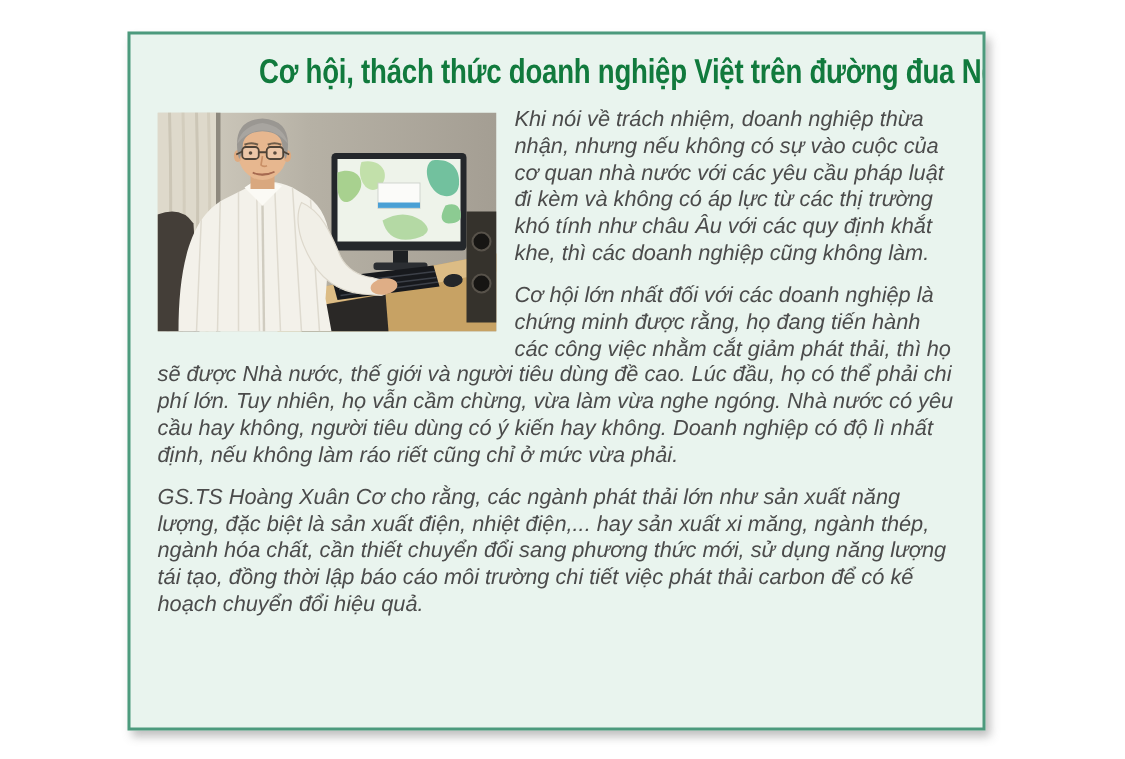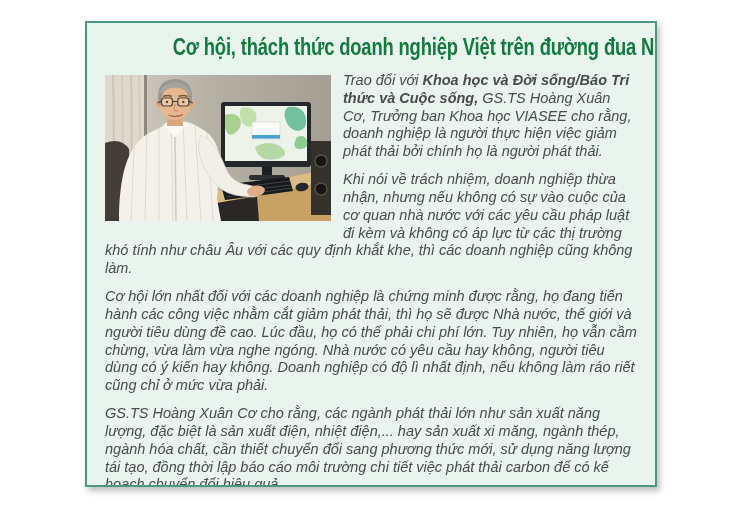--- a/index.html
+++ b/index.html
@@ -149,21 +149,20 @@
           <circle cx="62" cy="27" r="1.2" fill="#57483a"></circle>
           <circle cx="78.3" cy="27" r="1.2" fill="#57483a"></circle>
 
           <path d="M70,29 L69,35 Q70.5,36.5 73,35.5" stroke="#c98f66" stroke-width="1.1" fill="none"></path>
           <path d="M63.5,40 Q70,44 78,39.5 Q70.5,41.5 63.5,40 Z" fill="#b06f55"></path>
           <path d="M63.5,40 Q70,43.5 78,39.5" stroke="#a66a50" stroke-width="1.2" fill="none"></path>
         </g>
       </svg>
     </figure>
 
-    <p><span>Trao đổi với </span><b>Khoa học và Đời sống/Báo Tri thức và Cuộc sống,</b><span> GS.TS Hoàng Xuân Cơ, Trưởng ban Khoa học VIASEE cho rằng, doanh nghiệp là người thực hiện việc giảm phát thải bởi chính họ là người phát thải.</span></p>
 
     <p>Khi nói về trách nhiệm, doanh nghiệp thừa nhận, nhưng nếu không có sự vào cuộc của cơ quan nhà nước với các yêu cầu pháp luật đi kèm và không có áp lực từ các thị trường khó tính như châu Âu với các quy định khắt khe, thì các doanh nghiệp cũng không làm.</p>
 
     <p>Cơ hội lớn nhất đối với các doanh nghiệp là chứng minh được rằng, họ đang tiến hành các công việc nhằm cắt giảm phát thải, thì họ sẽ được Nhà nước, thế giới và người tiêu dùng đề cao. Lúc đầu, họ có thể phải chi phí lớn. Tuy nhiên, họ vẫn cầm chừng, vừa làm vừa nghe ngóng. Nhà nước có yêu cầu hay không, người tiêu dùng có ý kiến hay không. Doanh nghiệp có độ lì nhất định, nếu không làm ráo riết cũng chỉ ở mức vừa phải.</p>
 
     <p>GS.TS Hoàng Xuân Cơ cho rằng, các ngành phát thải lớn như sản xuất năng lượng, đặc biệt là sản xuất điện, nhiệt điện,... hay sản xuất xi măng, ngành thép, ngành hóa chất, cần thiết chuyển đổi sang phương thức mới, sử dụng năng lượng tái tạo, đồng thời lập báo cáo môi trường chi tiết việc phát thải carbon để có kế hoạch chuyển đổi hiệu quả.</p>
 
   </div>
 </div>
 

